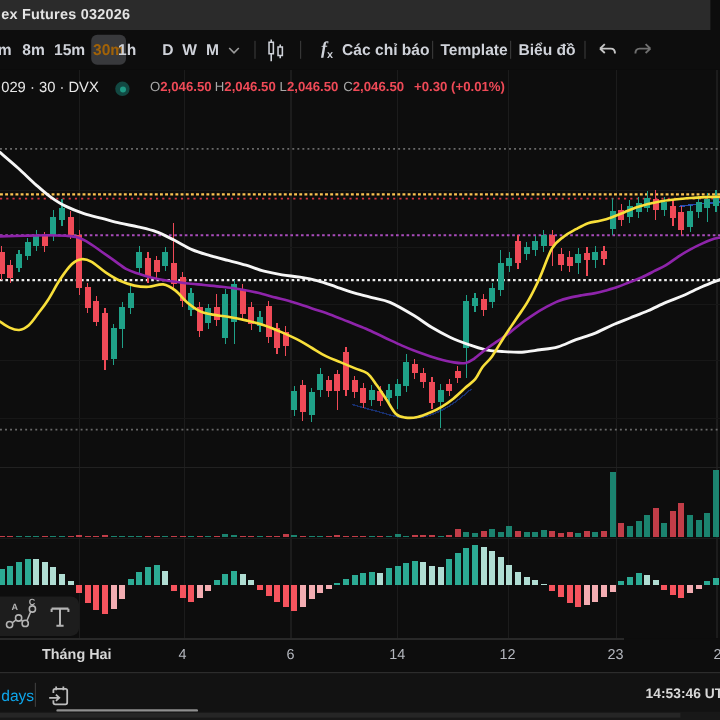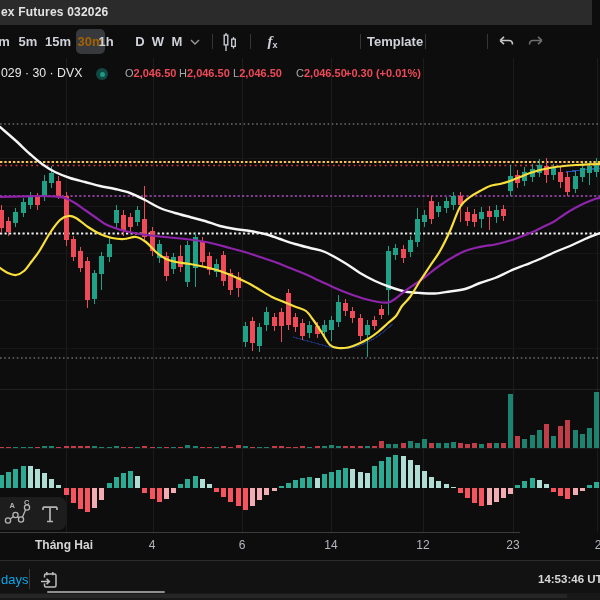--- a/index.html
+++ b/index.html
@@ -415,59 +415,61 @@
       <path d="M53 10.2 H67 M53 10.2 V13 M67 10.2 V13 M60 10.2 V24 M57 24.5 H63"></path>
     </g>
   </svg>
 </div>
 
 <div id="titlebar">
     <span>ex Futures 032026</span>
   </div>
 <div id="toolbar">
   <span class="tbi" style="left:-6px;width:20px">m</span>
-  <span class="tbi" style="left:17px;width:22px">5m</span>
+  <span class="tbi" style="left:17px;width:22px">8m</span>
   <span class="tbi" style="left:45px;width:26px">15m</span>
   <span id="sel30"></span>
   <span class="tbi" style="left:76px;width:29px;color:#a16207">30m</span>
   <span class="tbi" style="left:96px;width:20px">1h</span>
   <span class="tbi" style="left:133px;width:14px">D</span>
   <span class="tbi" style="left:151px;width:14px">W</span>
   <span class="tbi" style="left:170px;width:14px">M</span>
   <svg class="abs" style="left:190px;top:14px" width="10" height="6" viewBox="0 0 10 6">
       <path d="M1 1 L5 5 L9 1" stroke="#9a9a9a" stroke-width="1.4" fill="none"></path>
     </svg>
   <span class="sep" style="left:212px"></span>
   <svg class="abs" style="left:219px;top:7px" width="21" height="20" viewBox="0 0 21 20" fill="none" stroke="#cfd2d9" stroke-width="1.3">
     <path d="M7 1 v2.2 M7 16.8 v2.2 M5.2 3.2 h3.6 v9.6 h-3.6 z M7 12.8 v4"></path>
     <path d="M14.5 5 v2.2 M14.5 14.3 v2.2 M12.7 7.2 h3.6 v7.1 h-3.6 z"></path>
   </svg>
   <span class="sep" style="left:250px"></span>
   <span class="tbi" style="left:261px;width:18px;font-size:15px;font-style:italic;font-family:'Liberation Serif',serif">f</span>
   <span class="tbi" style="left:270px;width:10px;font-size:9px;top:4px">x</span>
+  <span class="tbi" style="left:285px;width:64px">Các chỉ báo</span>
   <span class="sep" style="left:360px"></span>
   <span class="tbi" style="left:367px;width:50px">Template</span>
   <span class="sep" style="left:425px"></span>
+  <span class="tbi" style="left:432px;width:45px">Biểu đồ</span>
   <span class="sep" style="left:487px"></span>
   <svg class="abs" style="left:498px;top:10px" width="16" height="14" viewBox="0 0 16 14" fill="none" stroke="#c6c6c6" stroke-width="1.6">
     <path d="M2 5.5 H11 Q14.5 5.5 14.5 9.5 M2 5.5 L6 1.8 M2 5.5 L6 9.2"></path>
   </svg>
   <svg class="abs" style="left:528px;top:10px" width="16" height="14" viewBox="0 0 16 14" fill="none" stroke="#6f6f6f" stroke-width="1.6">
     <path d="M14 5.5 H5 Q1.5 5.5 1.5 9.5 M14 5.5 L10 1.8 M14 5.5 L10 9.2"></path>
   </svg>
 </div>
 <div id="legend">
   <span class="sym">029 · 30 · DVX</span>
   <span class="dot">
       <i></i>
     </span>
   <span class="ohlc" style="left:125px">O<b>2,046.50</b></span>
   <span class="ohlc" style="left:179px">H<b>2,046.50</b></span>
   <span class="ohlc" style="left:233px">L<b>2,046.50</b></span>
-  <span class="ohlc" style="left:296px">C<b>2,046.50</b></span>
+  <span class="ohlc" style="left:286px">C<b>2,046.50</b></span>
   <span class="ohlc" style="left:345px"><b>+0.30 (+0.01%)</b></span>
 </div>
 <div id="taxis">
   <span class="tl" style="left:64px;font-weight:700;color:#d6d6d6">Tháng Hai</span>
   <span class="tl" style="left:152px">4</span>
   <span class="tl" style="left:242px">6</span>
   <span class="tl" style="left:331px">14</span>
   <span class="tl" style="left:423px">12</span>
   <span class="tl" style="left:513px">23</span>
   <span class="tl" style="left:598px">2</span>

